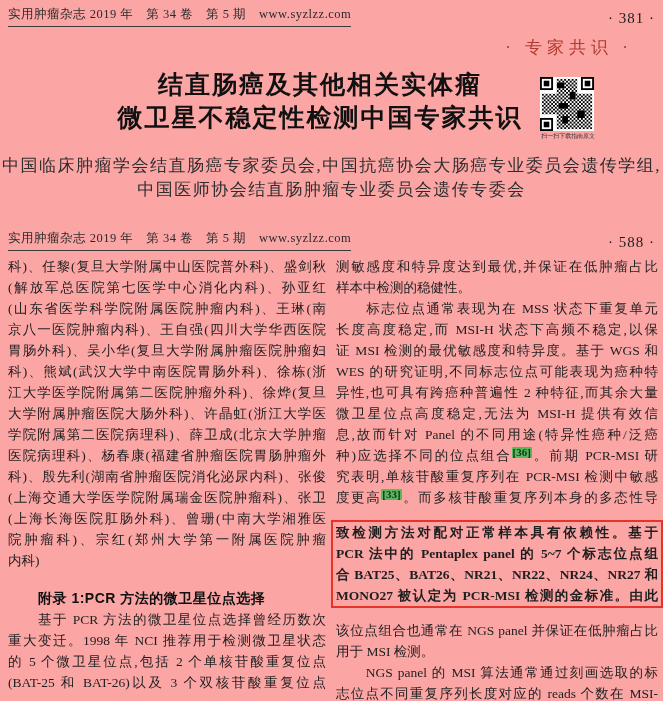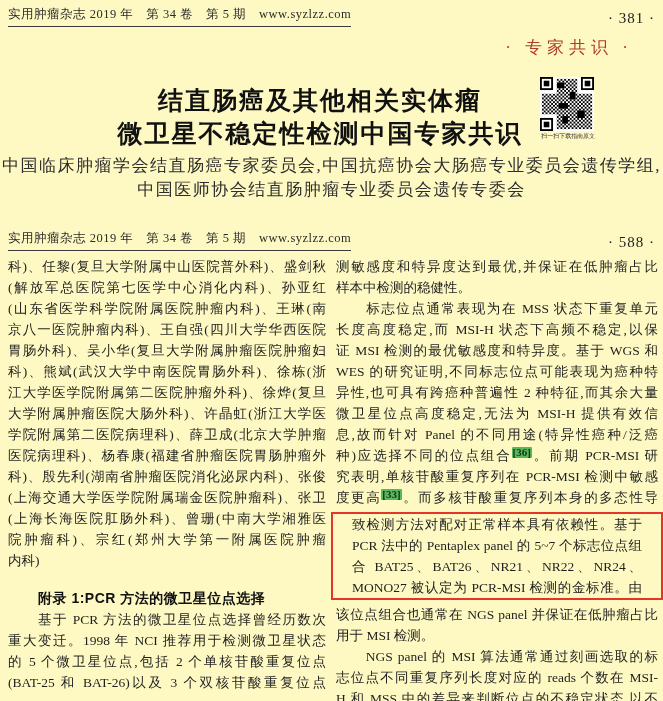--- a/index.html
+++ b/index.html
@@ -1,46 +1,46 @@
 <!DOCTYPE html>
 <html><head>
 <meta charset="utf-8">
 <style>
   html,body{margin:0;padding:0;background:#e9e9e9;}
-  .page{position:relative;width:663px;height:701px;background:#fef9c3;overflow:hidden;
+  .page{position:relative;width:663px;height:701px;background:#fca5a5;overflow:hidden;
         font-family:"Liberation Serif","DejaVu Serif",serif;color:#222;}
   
   .masthead{position:absolute;left:8px;right:8px;display:flex;justify-content:space-between;align-items:flex-end;}
   .mh1{top:6px;} .mh2{top:230px;}
   .journal-info{font-size:12.5px;letter-spacing:.5px;border-bottom:1.5px solid #3a3a3a;padding-bottom:3px;color:#2b2b2b;white-space:nowrap;}
   .page-no{font-size:15px;color:#1d1d1d;letter-spacing:1px;}
   
   .section-label{position:absolute;top:36px;right:30px;font-size:17px;letter-spacing:5px;color:#b03a2e;
                  font-family:"Liberation Serif","DejaVu Serif",serif;}
   
-  .title-block{position:absolute;top:84px;left:40px;width:560px;text-align:center;
+  .title-block{position:absolute;top:68px;left:40px;width:560px;text-align:center;
                font-family:"Liberation Sans","DejaVu Sans",sans-serif;font-weight:700;color:#111;}
   .title-line{font-size:25px;letter-spacing:2px;line-height:33px;}
   
   .qr-wrap{position:absolute;left:539px;top:77px;width:56px;text-align:center;}
   .qr-wrap svg{display:block;width:54px;height:54px;margin:0 auto;}
   .qr-caption{font-size:6.5px;color:#333;letter-spacing:0;margin-top:1px;white-space:nowrap;transform:scale(.92);transform-origin:center top;}
   
   .affils{position:absolute;top:154px;left:0;width:663px;text-align:center;color:#2e2e2e;}
   .affil-line{font-size:17px;line-height:24px;letter-spacing:1.5px;}
   
   .col{position:absolute;top:256px;color:#1f1f1f;}
   .col-left{left:8px;width:318px;}
   .col-right{left:336px;width:322px;}
   .bline{height:21px;line-height:21px;font-size:13.5px;overflow:hidden;
          text-align:justify;text-align-last:justify;}
   .bline.nojust{text-align:left;text-align-last:left;}
   .ref{display:inline-block;font-size:11px;line-height:11px;background:#58b85c;color:#16301a;
        padding:0 1px;position:relative;top:-4px;border-radius:1px;font-weight:700;}
-  .red-box{border:2px solid #e53529;margin:4px -5px;padding:0 19px;}
+  .red-box{border:2px solid #e53529;margin:12px -5px;padding:0 3px;font-weight:bold;}
   .appendix-heading{margin:17px 0 0 0;height:21px;line-height:21px;font-size:14px;font-weight:700;color:#111;
                     font-family:"Liberation Sans","DejaVu Sans",sans-serif;letter-spacing:.5px;padding-left:30px;}
 </style>
 </head>
 <body>
 
 <div class="page">
 
   <div class="masthead mh1">
     <span class="journal-info">实用肿瘤杂志 2019 年　第 34 卷　第 5 期　www.syzlzz.com</span>

